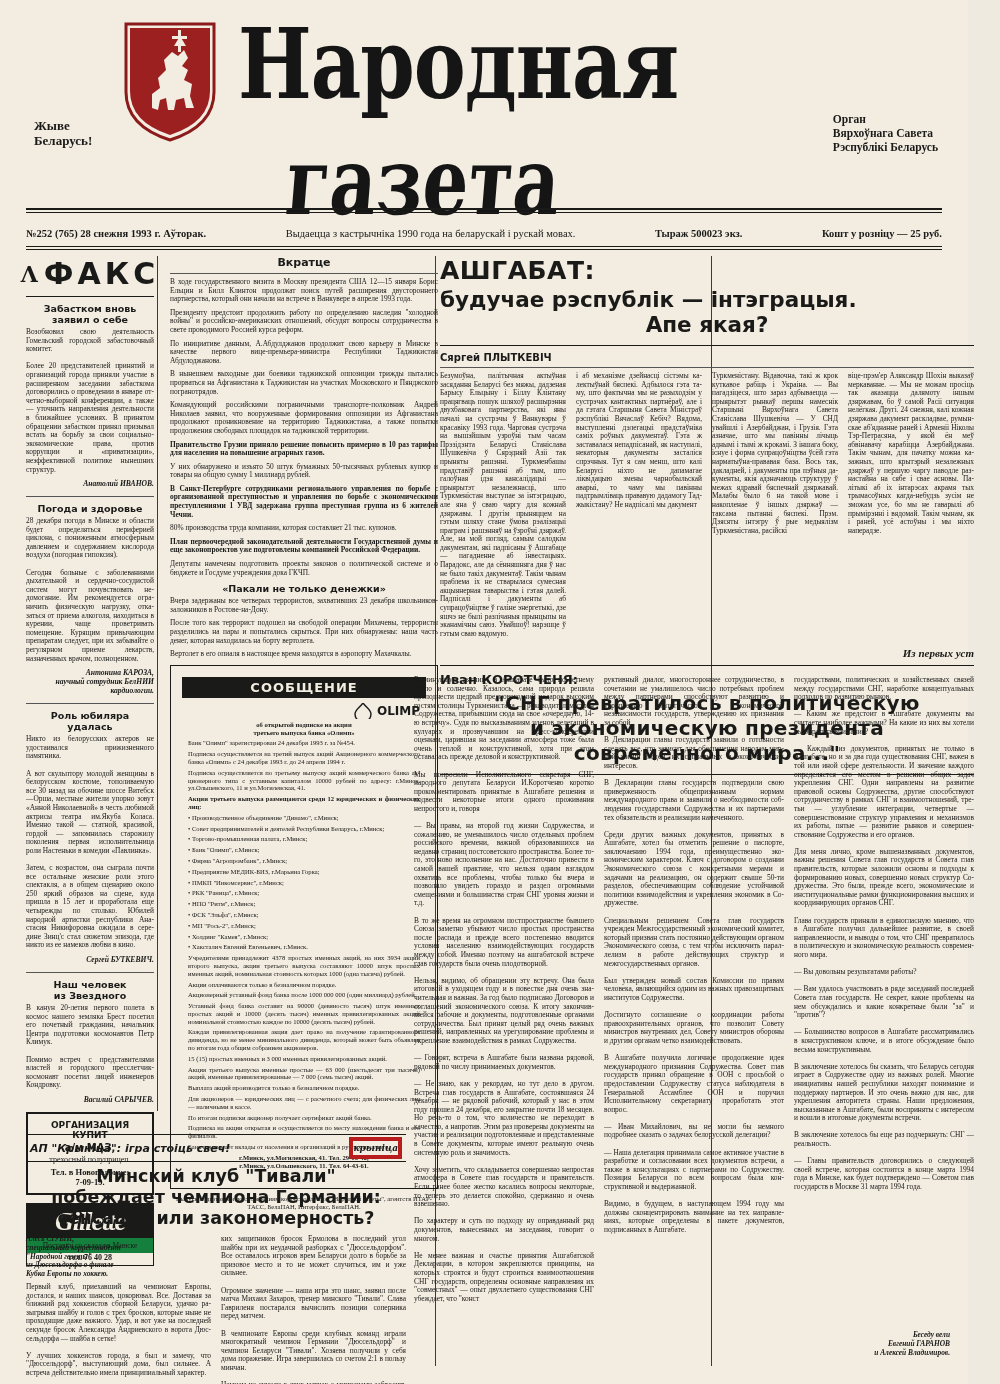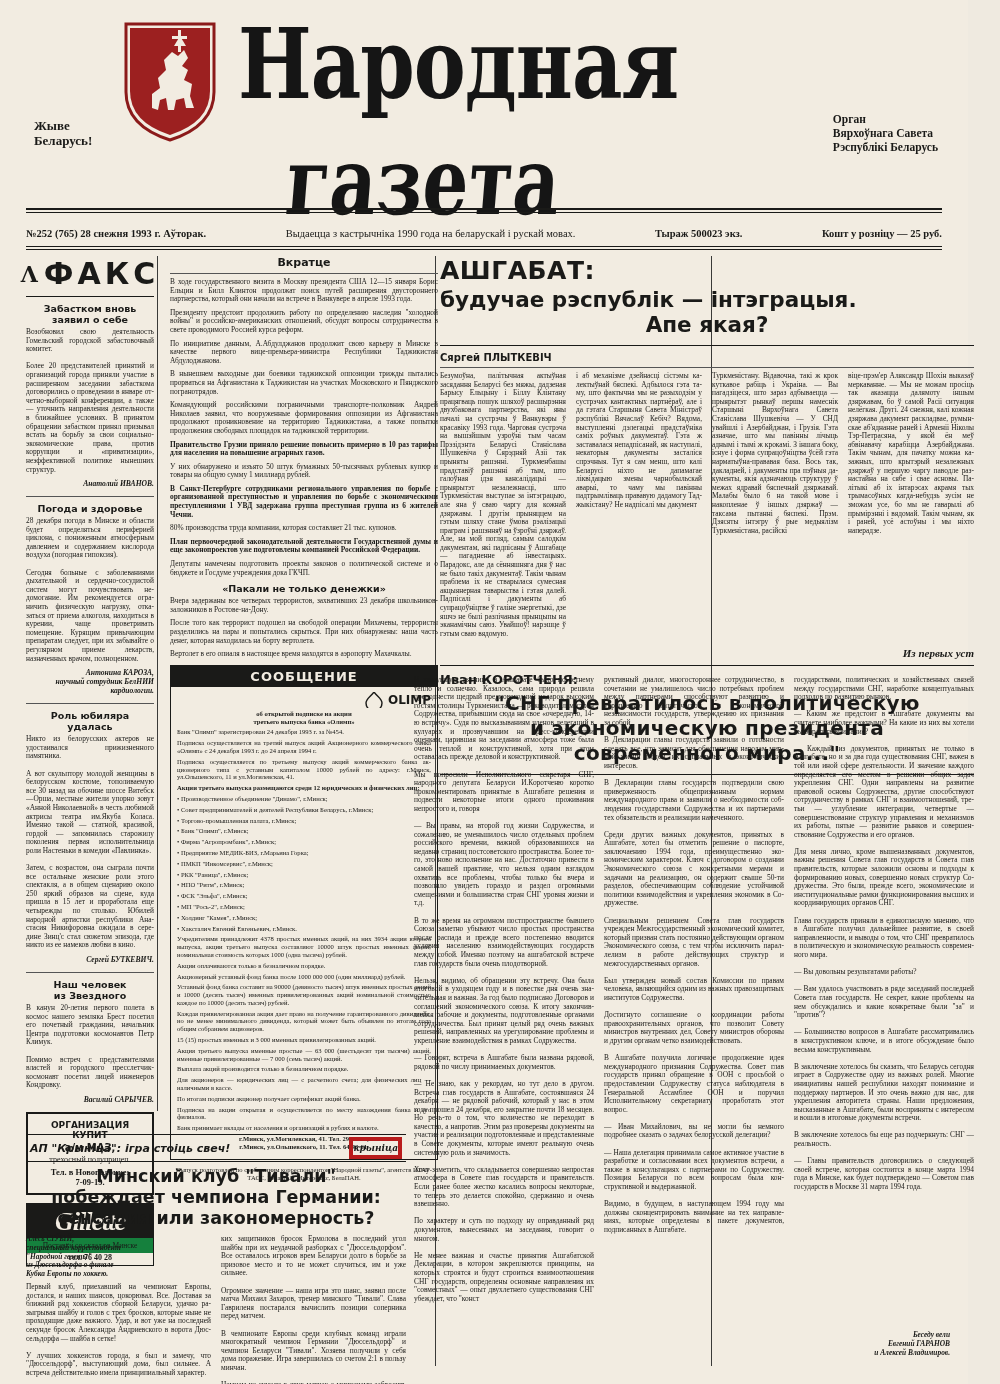--- a/index.html
+++ b/index.html
@@ -132,21 +132,21 @@
     font-family:"DejaVu Sans",sans-serif;font-weight:bold;font-size:13px;margin:0 0 4px;
   }
   .koro-head{
     font-family:"DejaVu Sans",sans-serif;font-weight:bold;
     font-size:20px;line-height:25px;letter-spacing:0.3px;text-align:center;margin:0;
   }
   .koro-head .ln2{display:block;}
   .koro-wrap{border-top:1.3px solid #1a1a18;border-bottom:1.3px solid #1a1a18;padding:6px 0 8px;margin:4px 0 8px;}
 
   
-  .adbox{border:1.5px solid #1a1a18;padding:0;margin-top:6px;}
+  .adbox{border:1.5px solid #1a1a18;padding:11px;margin-top:6px;}
   .adbox-head{
     background:#1a1a18;color:#f2ece1;text-align:center;
     font-family:"DejaVu Sans",sans-serif;font-weight:bold;font-size:13px;
     padding:3px 0;letter-spacing:1px;
   }
   .adbox-body{padding:5px 6px;}
   .olimp{
     display:flex;align-items:center;justify-content:flex-end;gap:4px;
     font-family:"DejaVu Sans",sans-serif;font-weight:bold;font-size:12px;
     margin-bottom:2px;

